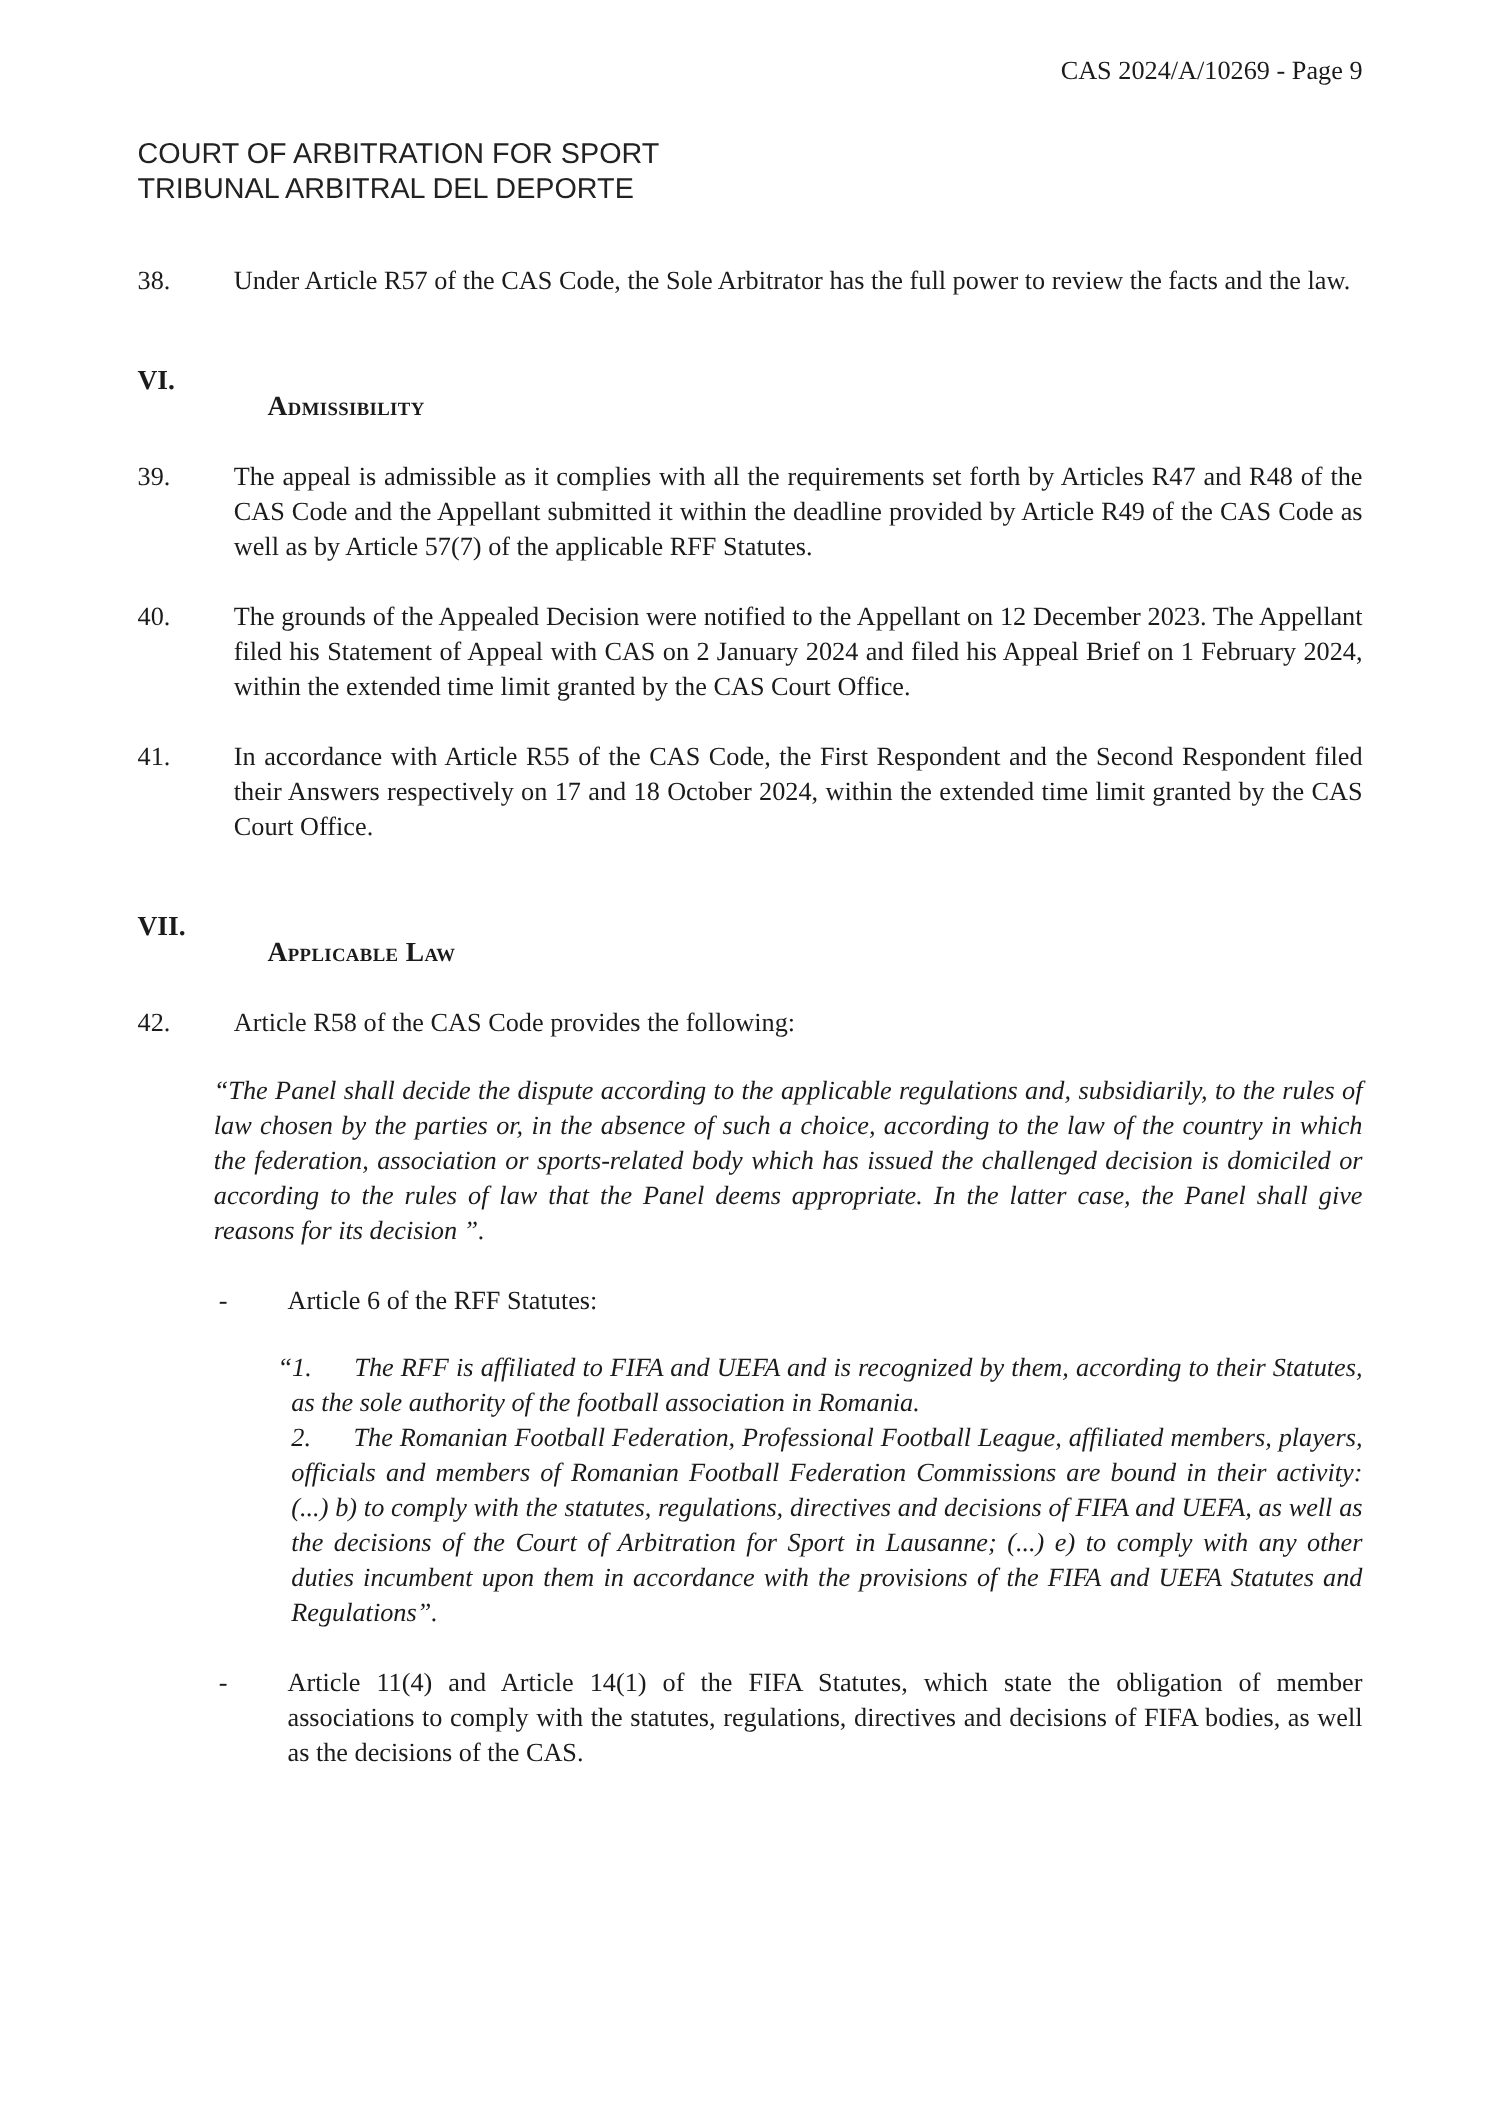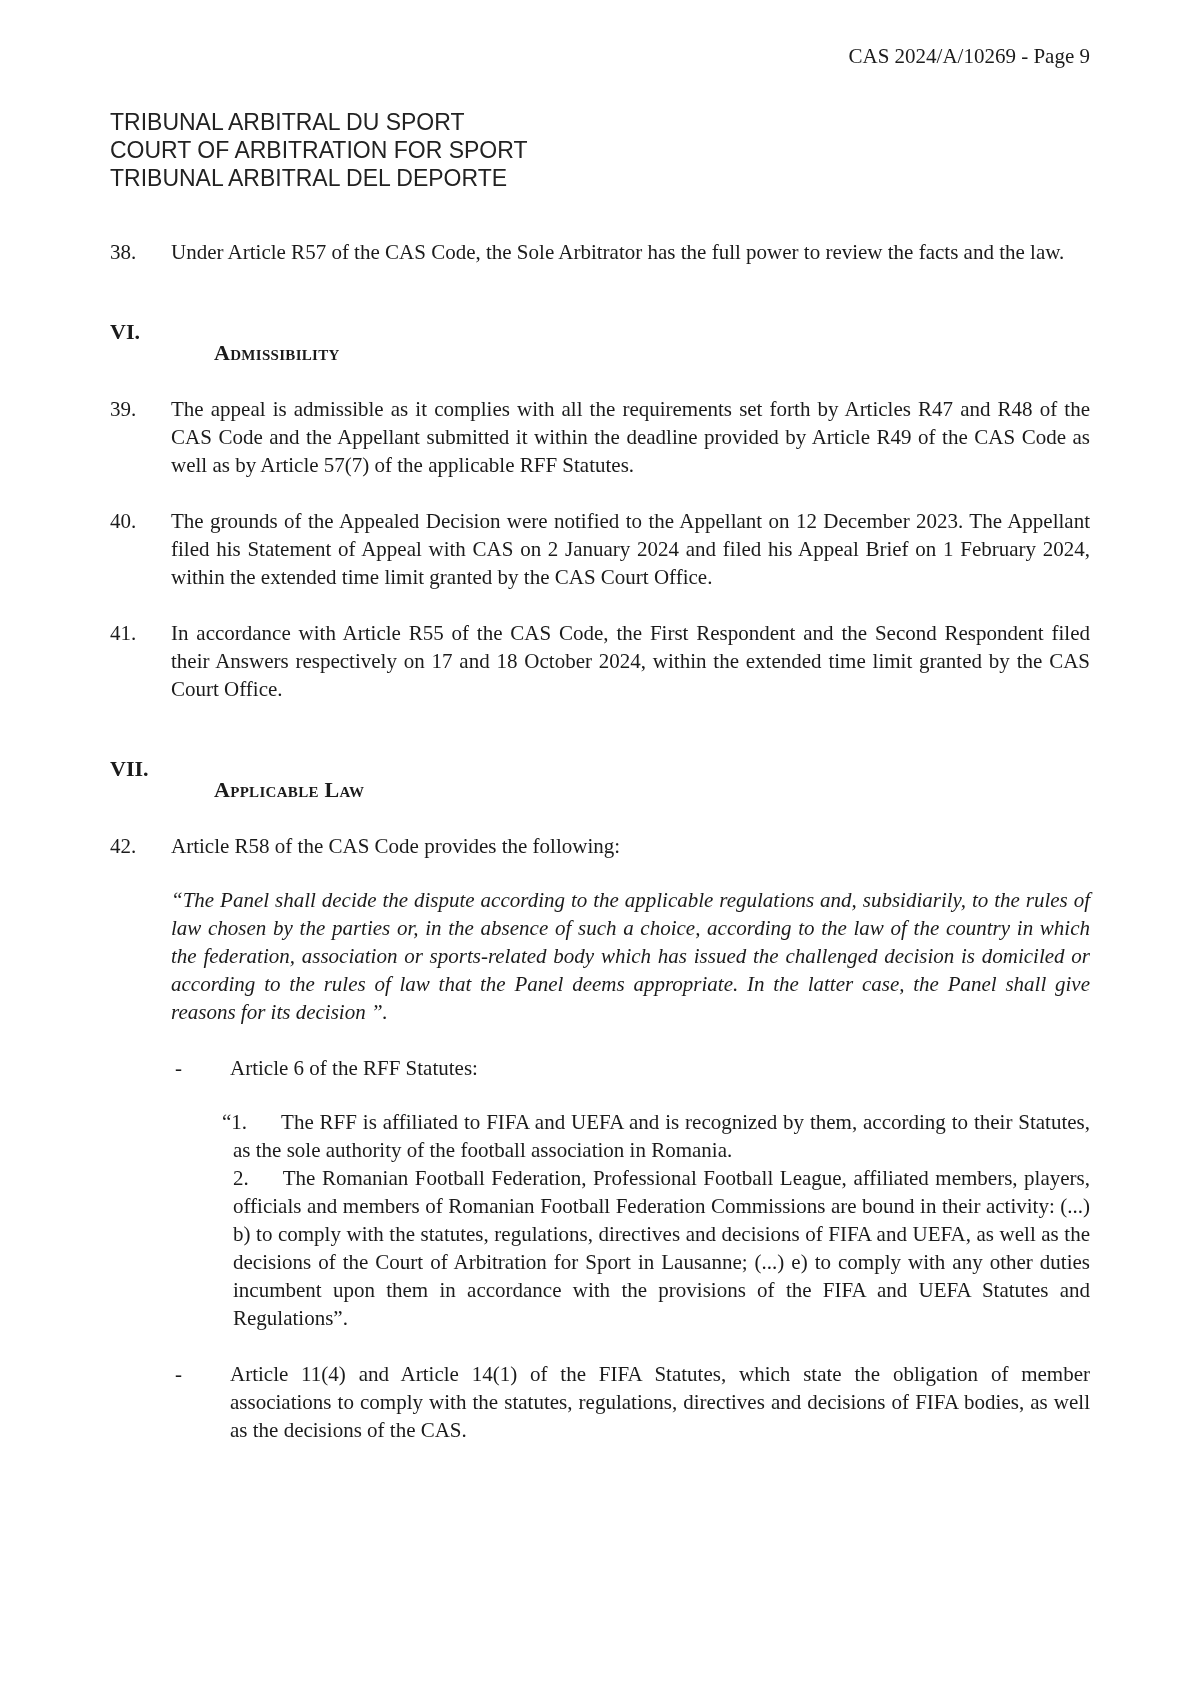--- a/index.html
+++ b/index.html
@@ -25,20 +25,21 @@
     margin-top: 38px;
     font-family: "Liberation Sans", sans-serif;
     font-size: 23px;
     line-height: 28px;
     color: #222222;
   }
   .para {
     display: grid;
     grid-template-columns: 61px 1fr;
     margin-top: 28px;
+    gap: 16px;
   }
   .para.first { margin-top: 46px; }
   .para .num { text-align: left; }
   .para .text { text-align: justify; }
   .section-heading {
     display: grid;
     grid-template-columns: 61px 1fr;
     margin-top: 52px;
     font-weight: 700;
     font-size: 22px;
@@ -55,37 +56,37 @@
     text-align: justify;
   }
   .bullet {
     display: grid;
     grid-template-columns: 55px 1fr;
     margin: 28px 0 0 65px;
   }
   .bullet .text { text-align: justify; }
   .nested-quote {
     margin: 26px 0 0 123px;
+    font-style: italic;
     text-align: justify;
   }
   .nested-quote .q-item { margin: 0; }
   .nested-quote .q-item.hang { text-indent: -11px; }
   .tab { display: inline-block; width: 34px; }
 </style>
 </head>
 <body>
 
 <div class="page">
 
   <div class="header-right">
     <span>CAS 2024/A/10269 - Page 9</span>
   </div>
 
   <div class="letterhead">
-    <div>TRIBUNAL ARBITRAL DU SPORT</div>
     <div>COURT OF ARBITRATION FOR SPORT</div>
     <div>TRIBUNAL ARBITRAL DEL DEPORTE</div>
   </div>
 
   <div class="para first">
     <div class="num">38.</div>
     <div class="text">Under Article R57 of the CAS Code, the Sole Arbitrator has the full power to review the facts and the law.</div>
   </div>
 
   <div class="section-heading">

